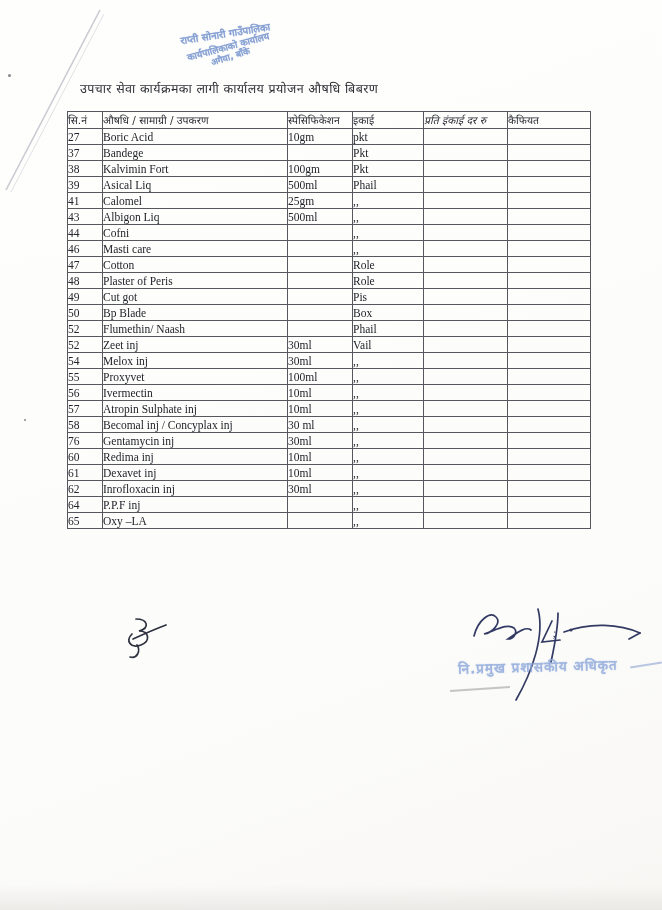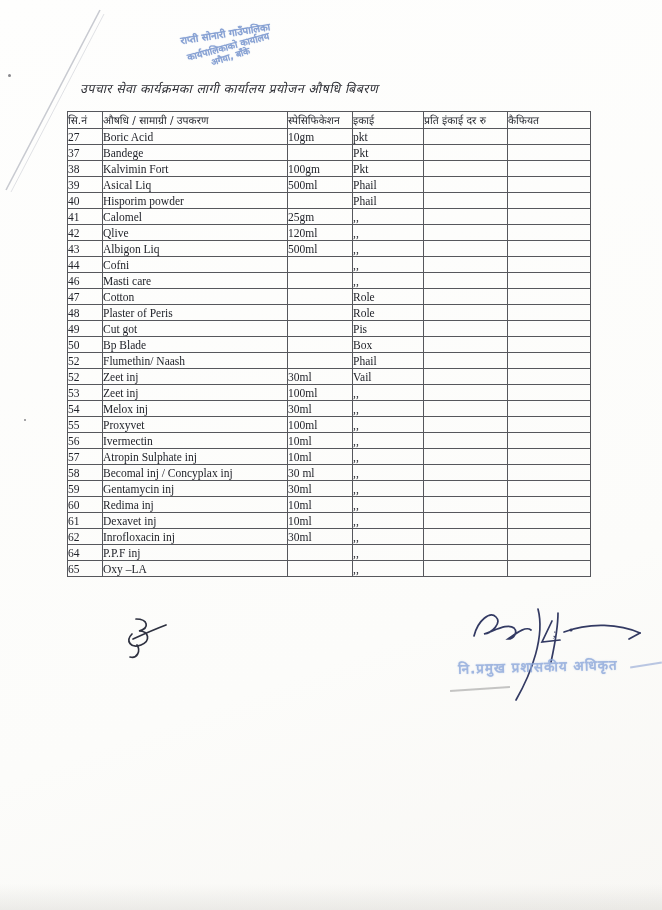--- a/index.html
+++ b/index.html
@@ -24,38 +24,38 @@
     text-shadow:0 0 1px rgba(109,141,202,.55);
     line-height:1.25;
   }
   .stamp-top .l1{font-size:10px;transform:rotate(4deg);font-weight:600;}
   .stamp-top .l2{font-size:9.5px;transform:rotate(-2deg);font-weight:600;}
   .stamp-top .l3{font-size:9px;transform:rotate(-5deg);font-weight:600;}
 
   .doc-heading{
     position:absolute;left:80px;top:80px;
     font-family:"DejaVu Sans",sans-serif;font-size:12.5px;font-weight:500;
-    color:#2d2e34;letter-spacing:.4px;white-space:nowrap;font-style:italic;
+    color:#2d2e34;letter-spacing:.4px;white-space:nowrap;
   }
 
   table.med{
     position:absolute;left:67px;top:111px;width:523px;
     border-collapse:collapse;table-layout:fixed;
   }
   .med th,.med td{
     border:1px solid #56575c;padding:0;vertical-align:middle;
     text-align:left;white-space:nowrap;overflow:hidden;
   }
   .med th{
     height:16px;font-family:"DejaVu Sans",sans-serif;
     font-size:10.5px;font-weight:500;color:#2a2c33;
   }
   .med td{height:15px;font-size:11.5px;color:#22242b;}
   .th-sn{padding-left:4px;} .th-name{padding-left:6px;margin-left:43px;} .th-spec{padding-left:5px;}
-  .th-unit{padding-left:6px;} .th-rate{padding-left:12px;} .th-remark{padding-left:16px;}
+  .th-unit{padding-left:6px;} .th-rate{padding-left:12px;font-style:italic;} .th-remark{padding-left:16px;}
   .c-sn{padding-left:9px;} .c-name{padding-left:12px;} .c-spec{padding-left:7px;}
   .c-unit{padding-left:6px;} 
 
   .sig-initial{position:absolute;left:106px;top:612px;}
   .sig-main{position:absolute;left:468px;top:596px;}
   .semicolon-mark{
     position:absolute;left:553px;top:626px;font-size:12px;color:#3a3f63;
     font-family:"Liberation Serif",serif;transform:rotate(8deg);
   }
   .stamp-bottom{
@@ -139,39 +139,23 @@
     </tr>
         <tr>
       <td class="c-sn">39</td>
       <td class="c-name">Asical Liq</td>
       <td class="c-spec">500ml</td>
       <td class="c-unit">Phail</td>
       <td class="c-rate"></td>
       <td class="c-remark"></td>
     </tr>
         <tr>
-      <td class="c-sn">40</td>
-      <td class="c-name">Hisporim powder</td>
-      <td class="c-spec"></td>
-      <td class="c-unit">Phail</td>
-      <td class="c-rate"></td>
-      <td class="c-remark"></td>
-    </tr>
-        <tr>
       <td class="c-sn">41</td>
       <td class="c-name">Calomel</td>
       <td class="c-spec">25gm</td>
-      <td class="c-unit">,,</td>
-      <td class="c-rate"></td>
-      <td class="c-remark"></td>
-    </tr>
-        <tr>
-      <td class="c-sn">42</td>
-      <td class="c-name">Qlive</td>
-      <td class="c-spec">120ml</td>
       <td class="c-unit">,,</td>
       <td class="c-rate"></td>
       <td class="c-remark"></td>
     </tr>
         <tr>
       <td class="c-sn">43</td>
       <td class="c-name">Albigon Liq</td>
       <td class="c-spec">500ml</td>
       <td class="c-unit">,,</td>
       <td class="c-rate"></td>
@@ -235,28 +219,20 @@
     </tr>
         <tr>
       <td class="c-sn">52</td>
       <td class="c-name">Zeet inj</td>
       <td class="c-spec">30ml</td>
       <td class="c-unit">Vail</td>
       <td class="c-rate"></td>
       <td class="c-remark"></td>
     </tr>
         <tr>
-      <td class="c-sn">53</td>
-      <td class="c-name">Zeet inj</td>
-      <td class="c-spec">100ml</td>
-      <td class="c-unit">,,</td>
-      <td class="c-rate"></td>
-      <td class="c-remark"></td>
-    </tr>
-        <tr>
       <td class="c-sn">54</td>
       <td class="c-name">Melox inj</td>
       <td class="c-spec">30ml</td>
       <td class="c-unit">,,</td>
       <td class="c-rate"></td>
       <td class="c-remark"></td>
     </tr>
         <tr>
       <td class="c-sn">55</td>
       <td class="c-name">Proxyvet</td>
@@ -283,21 +259,21 @@
     </tr>
         <tr>
       <td class="c-sn">58</td>
       <td class="c-name">Becomal inj / Concyplax inj</td>
       <td class="c-spec">30 ml</td>
       <td class="c-unit">,,</td>
       <td class="c-rate"></td>
       <td class="c-remark"></td>
     </tr>
         <tr>
-      <td class="c-sn">59</td>
+      <td class="c-sn">76</td>
       <td class="c-name">Gentamycin inj</td>
       <td class="c-spec">30ml</td>
       <td class="c-unit">,,</td>
       <td class="c-rate"></td>
       <td class="c-remark"></td>
     </tr>
         <tr>
       <td class="c-sn">60</td>
       <td class="c-name">Redima  inj</td>
       <td class="c-spec">10ml</td>

